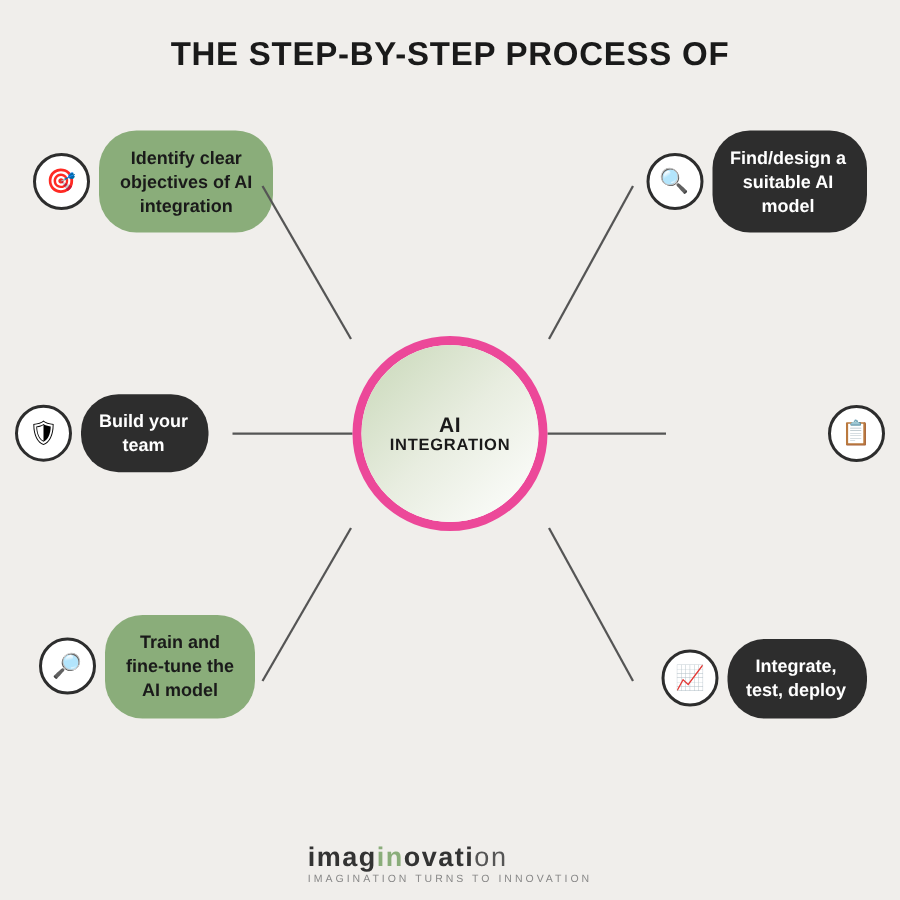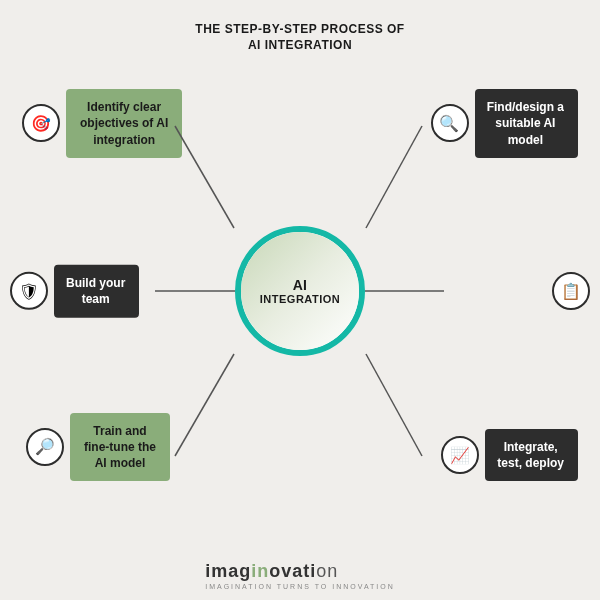--- a/index.html
+++ b/index.html
@@ -17,21 +17,21 @@
       height: 600px;
       position: relative;
       display: flex;
       flex-direction: column;
       align-items: center;
     }
 
     .title {
       text-align: center;
       font-weight: 900;
-      font-size: 12px;
+      font-size: 22px;
       letter-spacing: 0.5px;
       text-transform: uppercase;
       color: #1a1a1a;
       margin-top: 22px;
       line-height: 1.3;
     }
 
     .diagram {
       position: relative;
       width: 600px;
@@ -39,21 +39,21 @@
       margin-top: 8px;
     }
 
     
     .center-circle {
       position: absolute;
       width: 130px;
       height: 130px;
       border-radius: 50%;
       background: white;
-      border: 6px solid #14b8a6;
+      border: 6px solid #ec4899;
       display: flex;
       flex-direction: column;
       align-items: center;
       justify-content: center;
       left: 50%;
       top: 50%;
       transform: translate(-50%, -50%);
       z-index: 10;
       text-align: center;
     }
@@ -86,21 +86,21 @@
     
     .node {
       position: absolute;
       display: flex;
       align-items: center;
       gap: 6px;
     }
 
     .node-label {
       padding: 10px 14px;
-      border-radius: 4px;
+      border-radius: 25px;
       font-size: 12px;
       font-weight: 600;
       line-height: 1.35;
       text-align: center;
     }
 
     .node-label.dark {
       background: #2d2d2d;
       color: white;
       padding-left: 12px;
@@ -212,21 +212,20 @@
       text-transform: uppercase;
       margin-top: 1px;
     }
   </style>
 </head>
 <body>
 
 <div class="page">
   <div class="title">
     <span>THE STEP-BY-STEP PROCESS OF</span><br>
-    <span>AI INTEGRATION</span>
   </div>
 
   <div class="diagram">
 
     <svg class="lines-svg">
 
       <line x1="175" y1="65" x2="234" y2="167" stroke="#555" stroke-width="1.5"></line>
 
       <line x1="422" y1="65" x2="366" y2="167" stroke="#555" stroke-width="1.5"></line>
 

